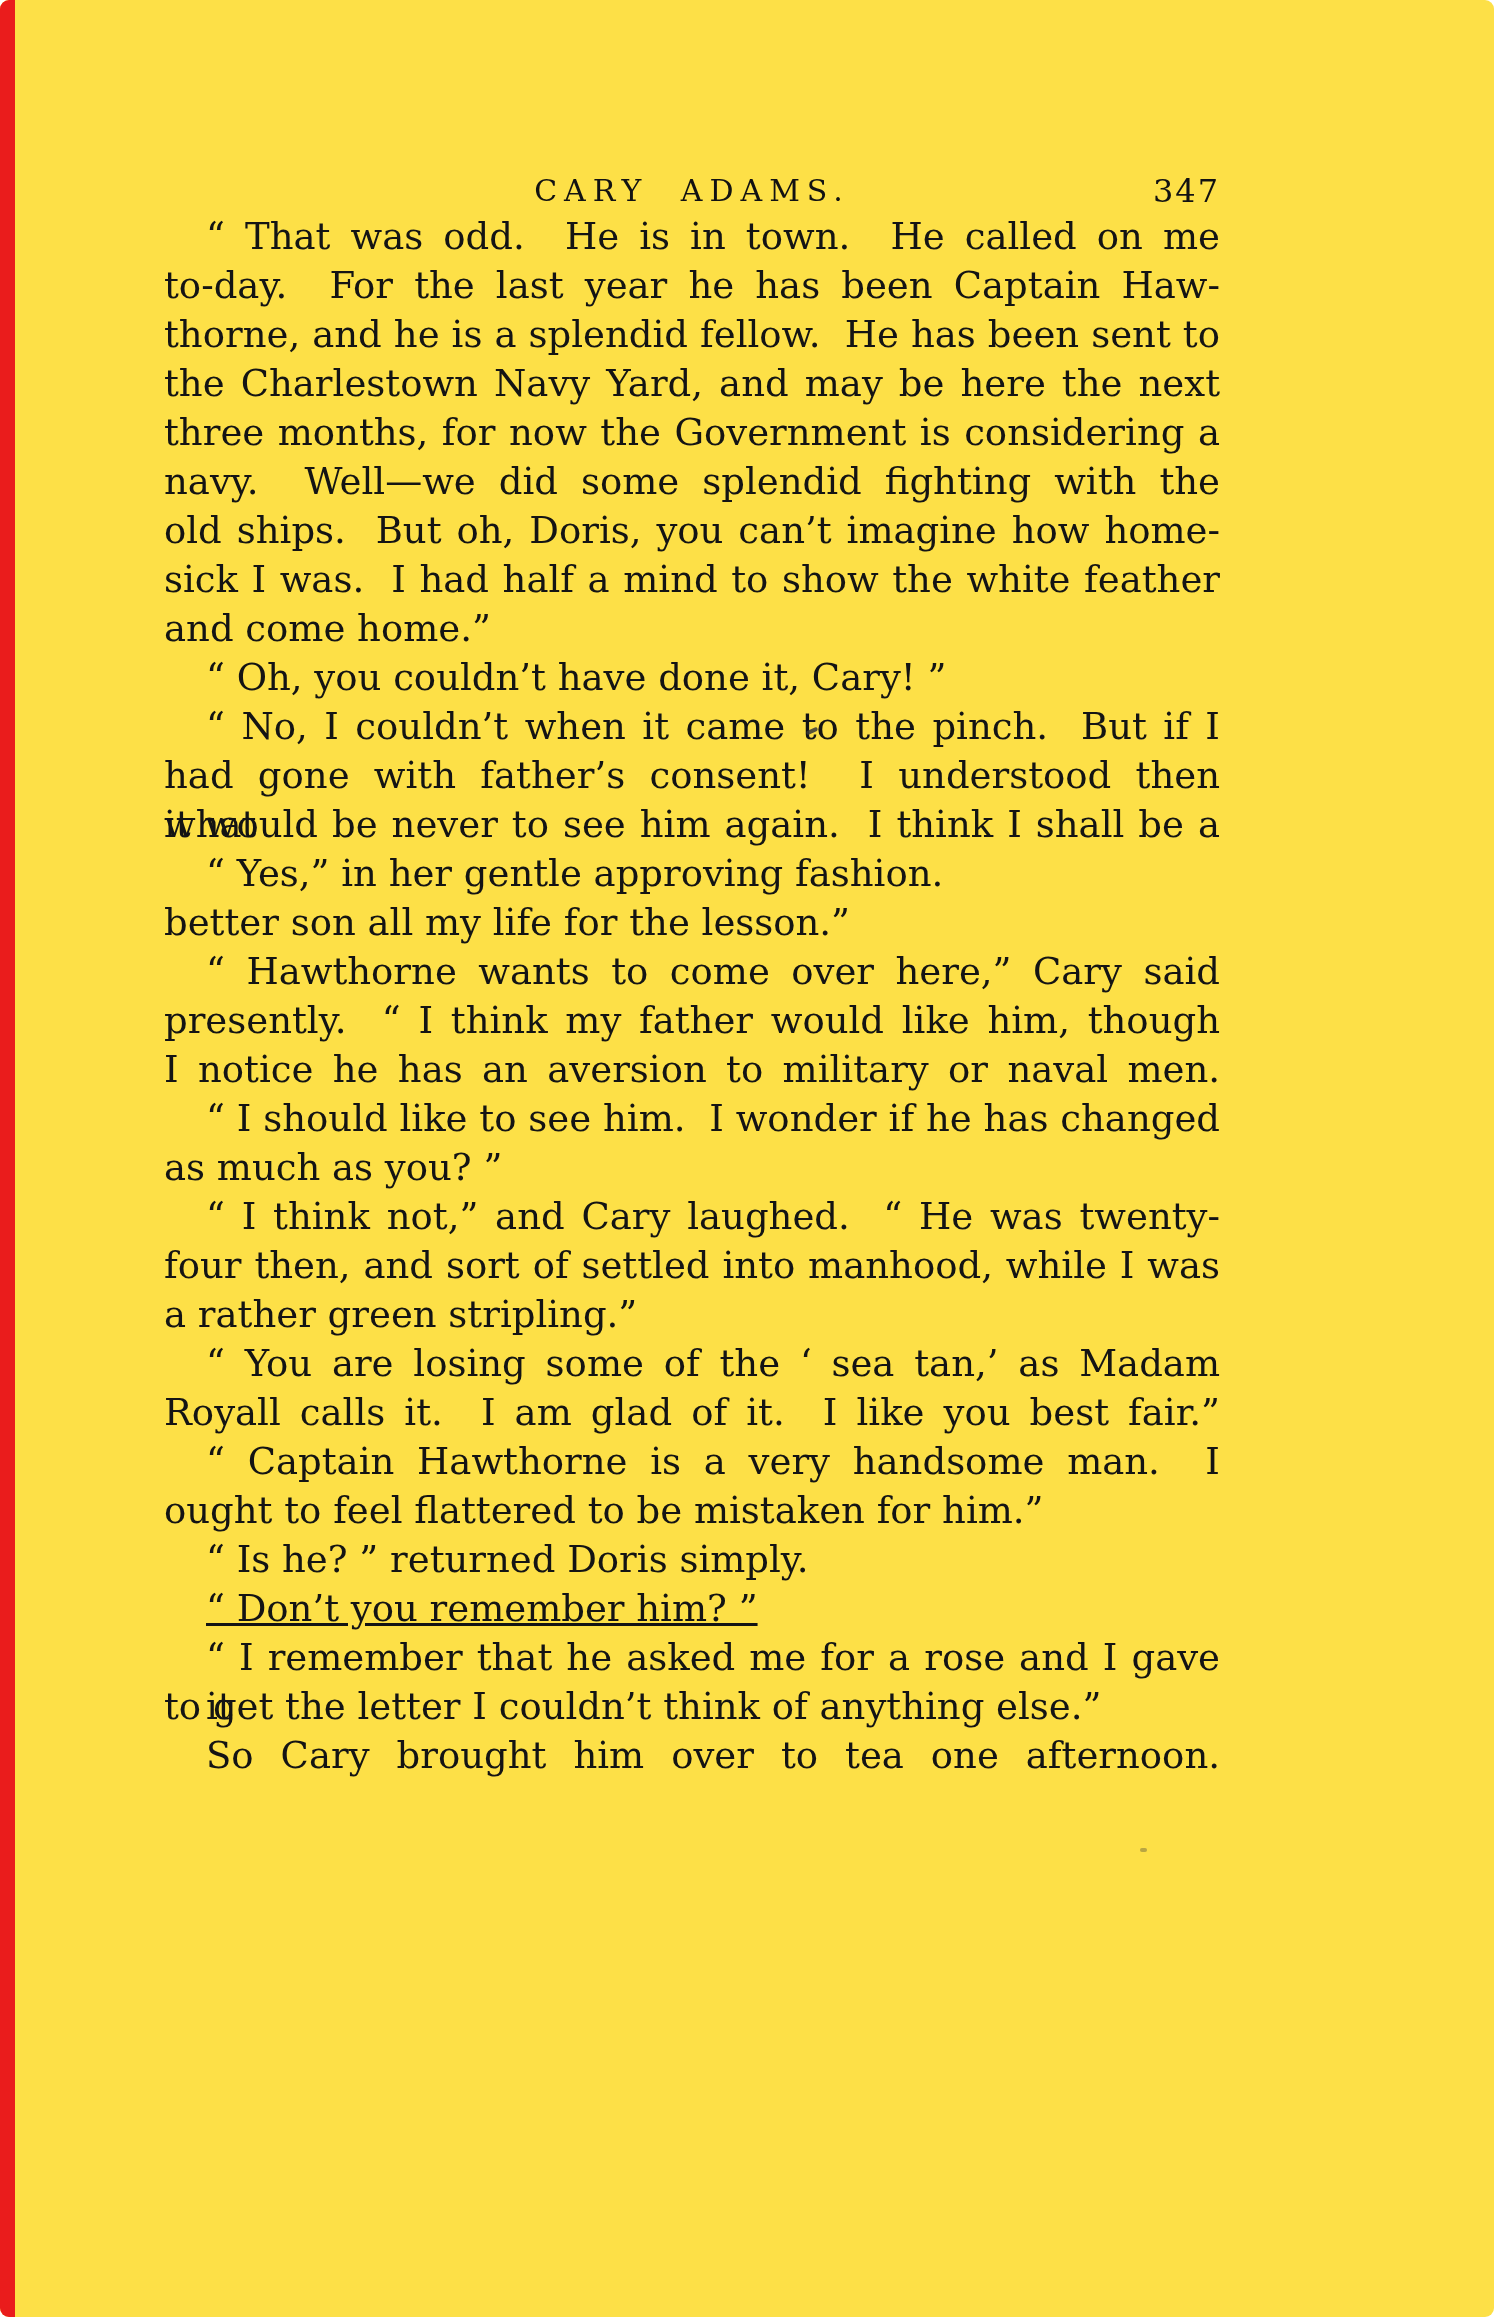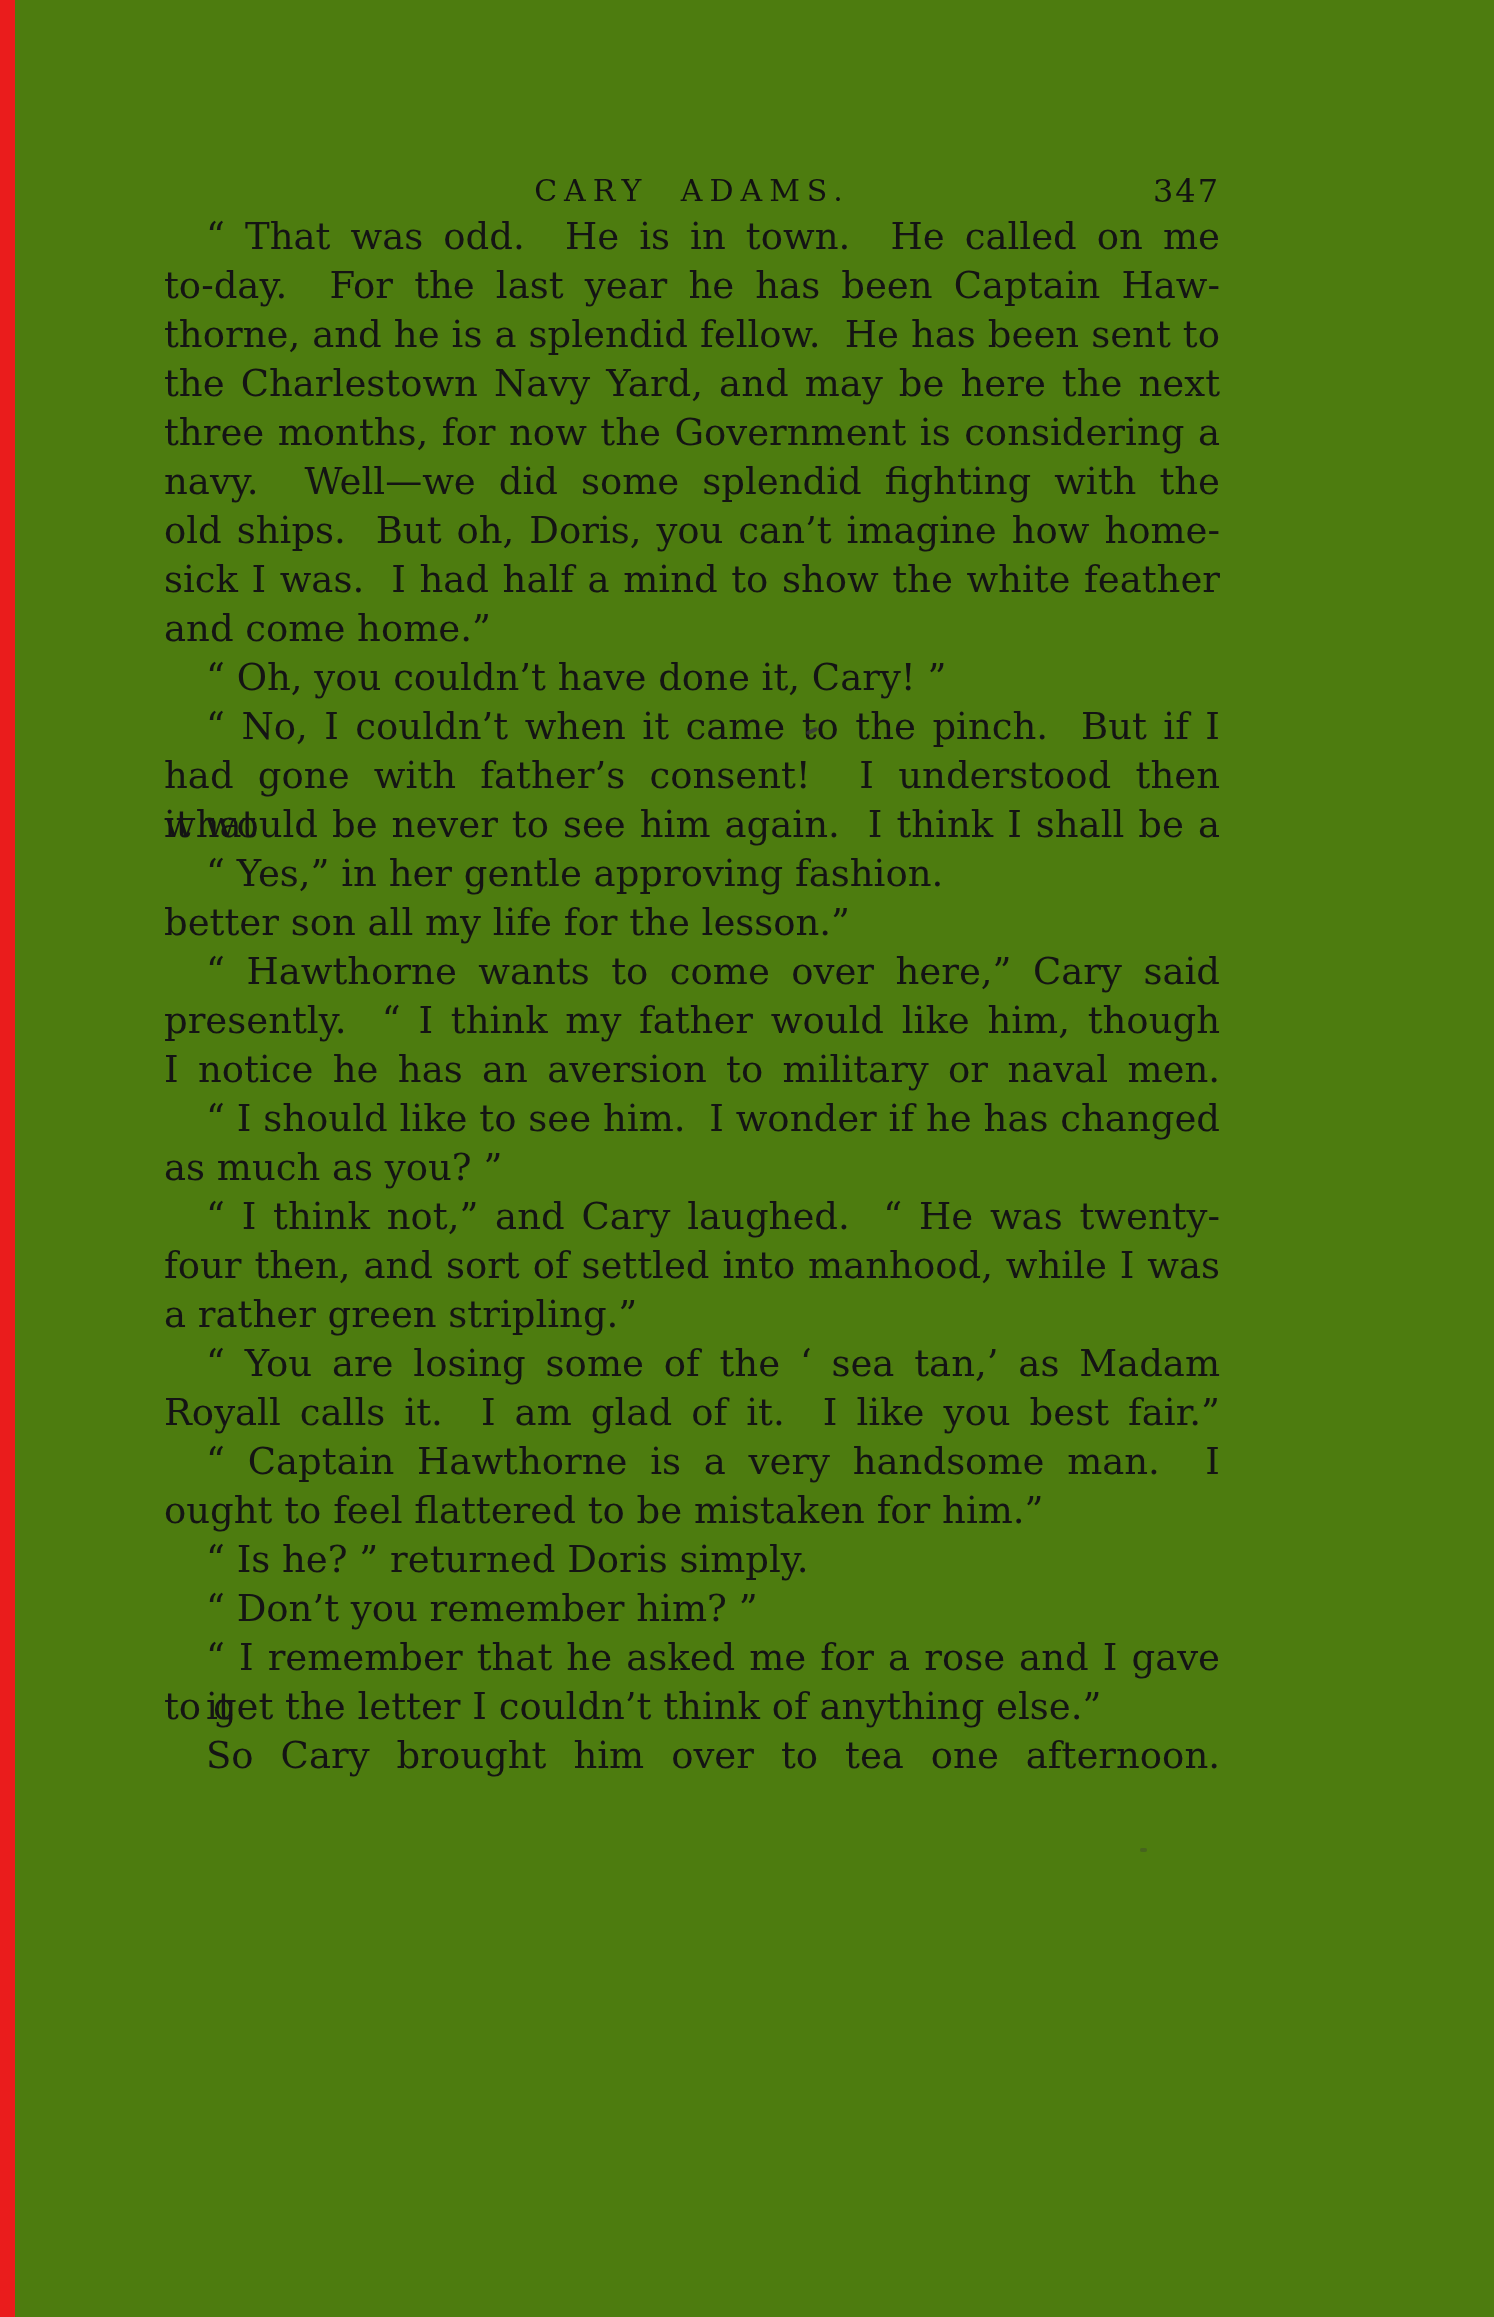--- a/index.html
+++ b/index.html
@@ -80,21 +80,21 @@
   }
   #smudge-2 {
     left: 1140px; top: 1848px;
     width: 7px; height: 4px;
     opacity: 0.35;
   }
 </style>
 </head>
 <body>
 
-<div id="page" style="background: #4d7c0f;">
+<div id="page" style="background: #fde047; border-radius: 9px;">
 
   <div id="edge-stripe" style="background: rgb(234, 28, 28);"></div>
 
   <div id="running-head">
     <div class="title">CARY ADAMS.</div>
     <div class="folio">347</div>
   </div>
 
   <div id="text-block">
       <div class="line j i" style="color: rgb(20, 20, 20);">“ That was odd.  He is in town.  He called on me</div>
@@ -118,21 +118,21 @@
       <div class="line j i" style="color: rgb(20, 20, 20);">“ I should like to see him.  I wonder if he has changed</div>
       <div class="line" style="color: rgb(20, 20, 20);">as much as you? ”</div>
       <div class="line j i" style="color: rgb(20, 20, 20);">“ I think not,” and Cary laughed.  “ He was twenty-</div>
       <div class="line j" style="color: rgb(20, 20, 20);">four then, and sort of settled into manhood, while I was</div>
       <div class="line" style="color: rgb(20, 20, 20);">a rather green stripling.”</div>
       <div class="line j i" style="color: rgb(20, 20, 20);">“ You are losing some of the ‘ sea tan,’ as Madam</div>
       <div class="line j" style="color: rgb(20, 20, 20);">Royall calls it.  I am glad of it.  I like you best fair.”</div>
       <div class="line j i" style="color: rgb(20, 20, 20);">“ Captain Hawthorne is a very handsome man.  I</div>
       <div class="line" style="color: rgb(20, 20, 20);">ought to feel flattered to be mistaken for him.”</div>
       <div class="line i" style="color: rgb(20, 20, 20);">“ Is he? ” returned Doris simply.</div>
-      <div class="line i" style="color: rgb(20, 20, 20);">“ Don’t you remember him? ”</div>
+      <div class="line i" style="color: rgb(20, 20, 20); text-decoration: underline;">“ Don’t you remember him? ”</div>
       <div class="line j i" style="color: rgb(20, 20, 20);">“ I remember that he asked me for a rose and I gave it</div>
       <div class="line" style="color: rgb(20, 20, 20);">to get the letter I couldn’t think of anything else.”</div>
       <div class="line j i" style="color: rgb(20, 20, 20);">So Cary brought him over to tea one afternoon.</div>
     </div>
 
   <div class="smudge" id="smudge-1"></div>
   <div class="smudge" id="smudge-2"></div>
 
 </div>
 

